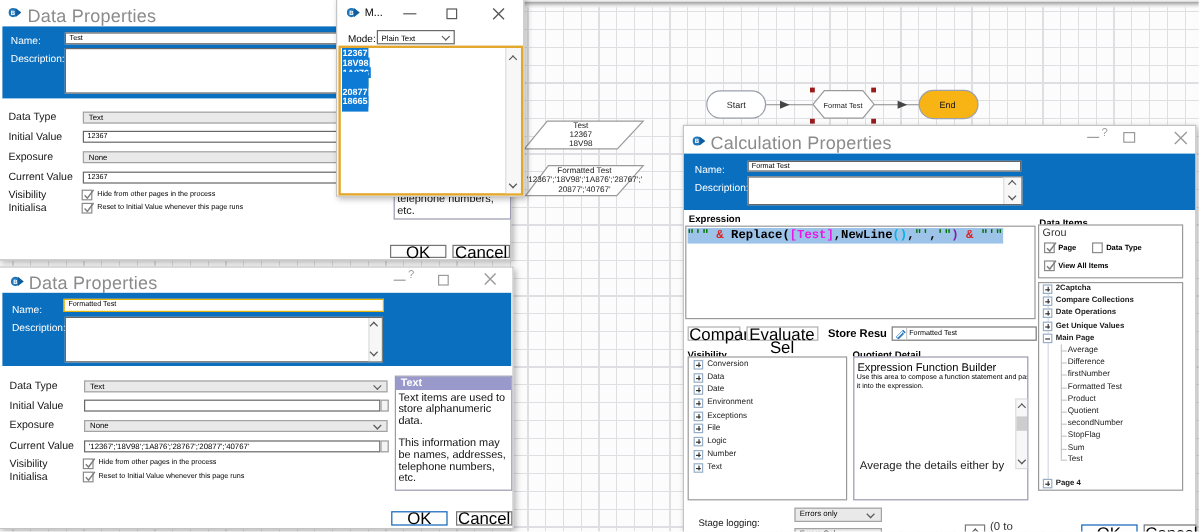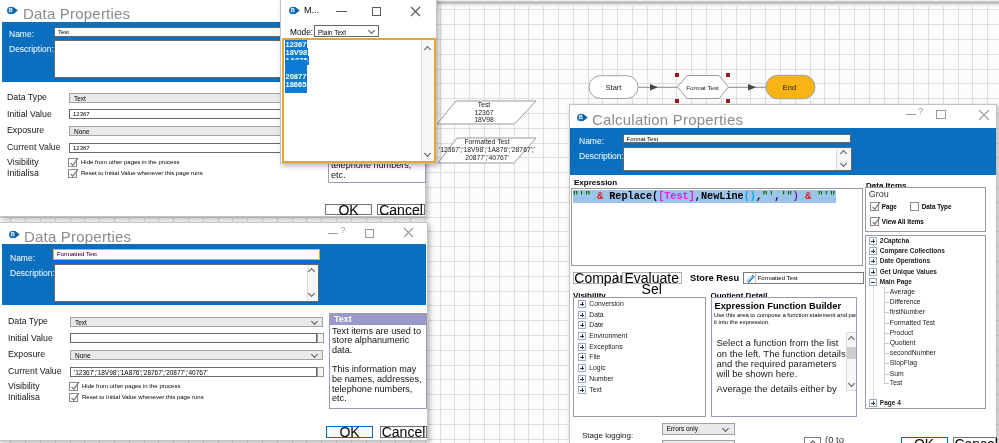--- a/index.html
+++ b/index.html
@@ -346,23 +346,22 @@
         <div class="citem" style="left:15px;top:55px">File</div>
   <div class="plus p" style="left:4px;top:66px"></div>
         <div class="citem" style="left:15px;top:66px">Logic</div>
   <div class="plus p" style="left:4px;top:77px"></div>
         <div class="citem" style="left:15px;top:77px">Number</div>
   <div class="plus p" style="left:4px;top:88px"></div>
         <div class="citem" style="left:15px;top:88px">Text</div>
  </div>
  <div class="blb" style="left:140.5px;top:186px">Quotient Detail</div>
  <div class="tree" style="left:140.5px;top:192.2px;width:146px;height:120px;border-color:#9a9ab0;overflow:hidden">
-  <div style="position:absolute;left:3px;top:3px;font-size:9.3px;font-weight:bold">Expression Function Builder</div>
+  <div style="position:absolute;left:3px;top:3px;font-size:9.3px;font-weight:normal">Expression Function Builder</div>
   <div style="position:absolute;left:2.5px;top:14px;font-size:5.9px;line-height:7px;white-space:nowrap">Use this area to compose a function statement and paste<br>it into the expression.</div>
-  <div style="position:absolute;left:5px;top:40px;font-size:9.5px;line-height:10.4px;color:#1a1a1a">Select a function from the list<br>on the left. The function details<br>and the required parameters<br>will be shown here.</div>
   <div style="position:absolute;left:5px;top:85px;font-size:9.5px;color:#1a1a1a">Average the details either by</div>
   <div class="sb" style="left:134px;top:34px;width:11px;height:59px;border:1px solid #dcdcdc"></div>
   <div class="chevup" style="left:137px;top:39px"></div>
   <div style="position:absolute;left:135px;top:49px;width:9px;height:12px;background:#cdcdcd"></div>
   <div class="chev" style="left:137px;top:83px"></div>
  </div>
  <div class="blb" style="left:296px;top:76px">Data Items</div>
  <div class="tree" style="left:294.8px;top:82.1px;width:121px;height:45px">
   <div style="position:absolute;left:3px;top:1px;font-size:9px;color:#333">Grou</div>
   <div class="cb" style="left:4px;top:14px">

